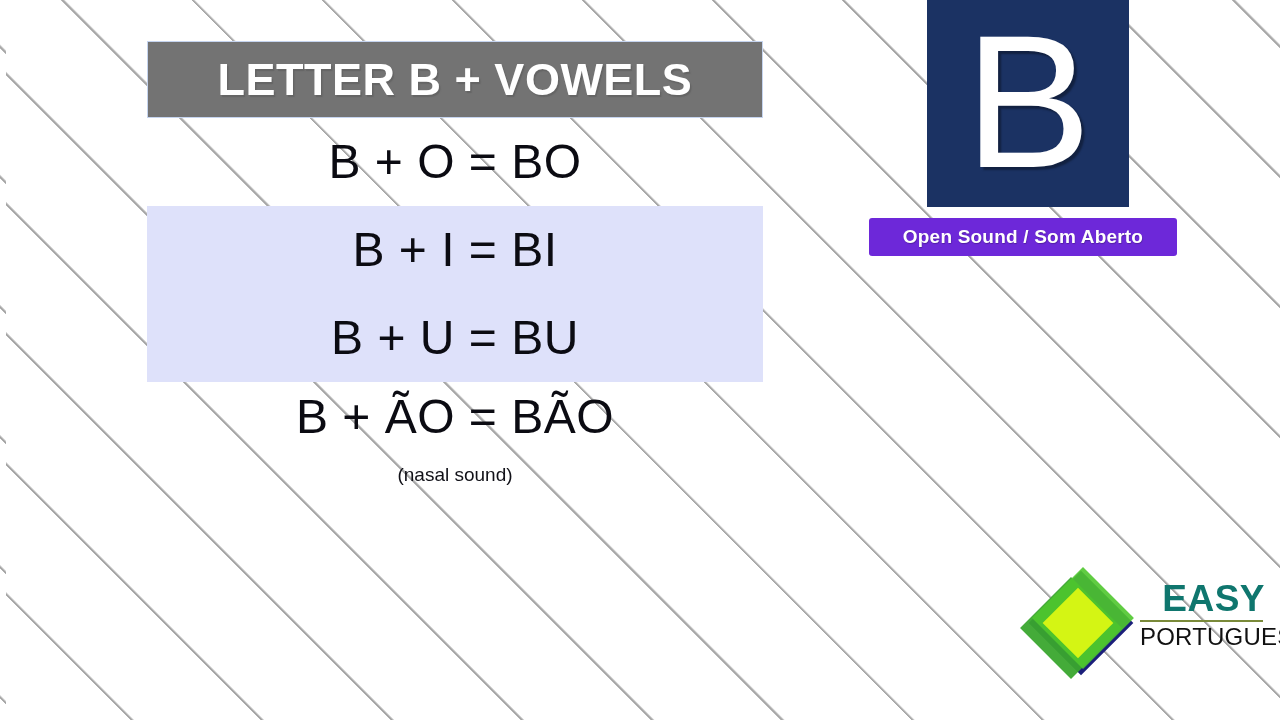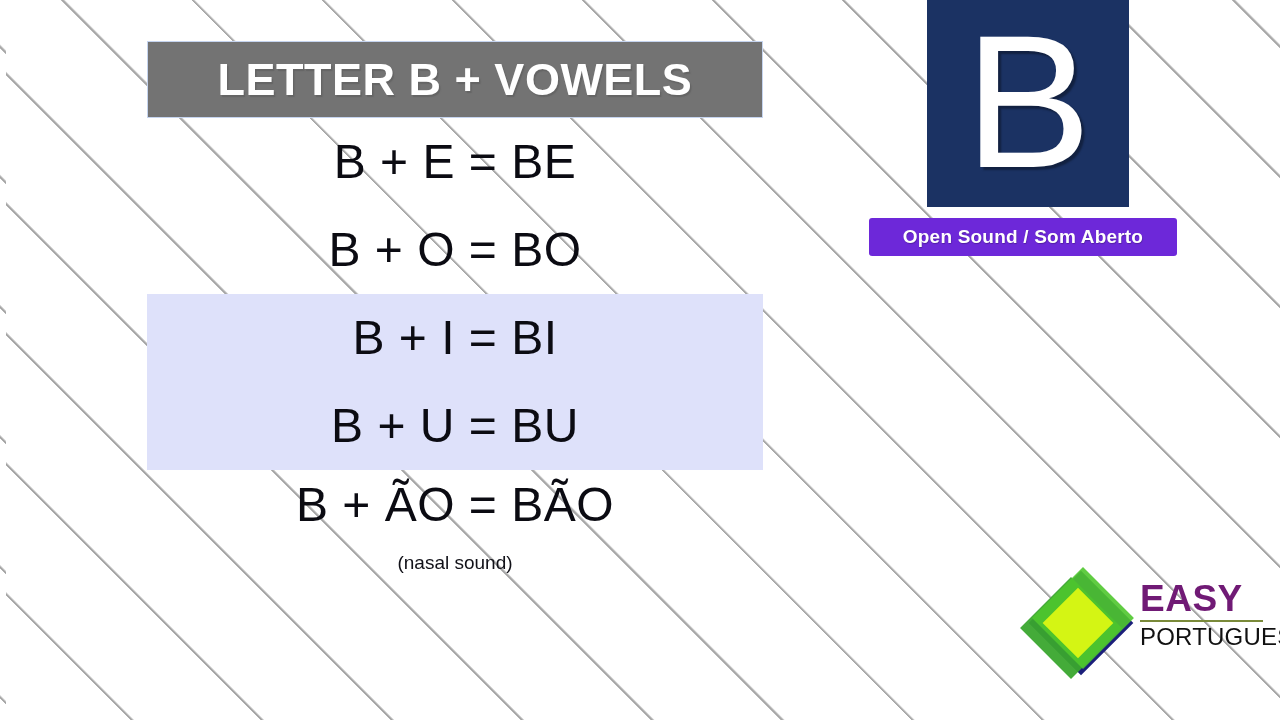--- a/index.html
+++ b/index.html
@@ -183,23 +183,24 @@
   }
   #logo-text {
     position: absolute;
     left: 120px;
     top: 10px;
     width: 125px;
   }
   #logo-easy {
     font-size: 37px;
     font-weight: bold;
-    color: #701a75;
+    color: #0f766e;
     letter-spacing: 0.5px;
     line-height: 1;
+    text-align: right;
   }
   #logo-rule {
     height: 2px;
     background: #7a8a3a;
     margin-top: 3px;
     margin-bottom: 2px;
     width: 123px;
   }
   #logo-portuguese {
     font-size: 24px;
@@ -216,23 +217,20 @@
 
   <div id="stripes"></div>
 
   <div id="vowel-table">
 
     <div class="table-header">
       <span class="table-header-text">LETTER B + VOWELS</span>
     </div>
 
 
-    <div class="row plain">
-      <span class="row-text">B + E = BE</span>
-    </div>
 
     <div class="row plain">
       <span class="row-text">B + O = BO</span>
     </div>
 
     <div class="row shaded">
       <span class="row-text">B + I = BI</span>
     </div>
 
     <div class="row shaded">

